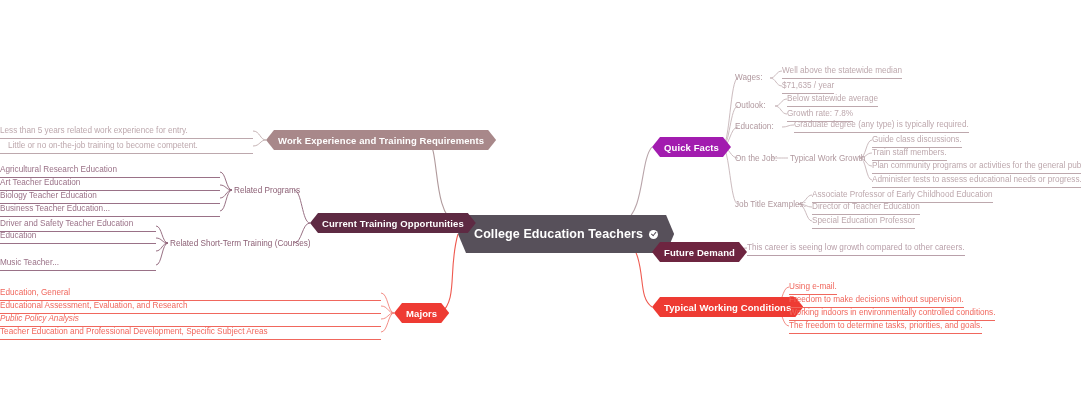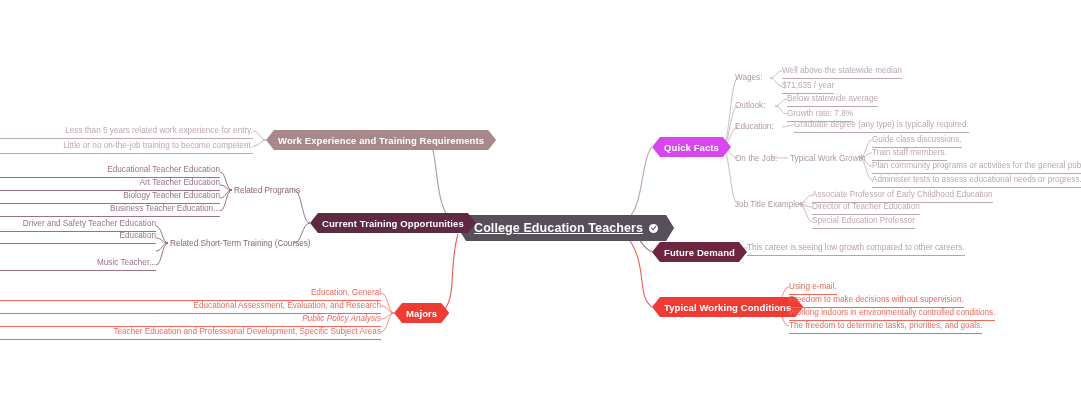--- a/index.html
+++ b/index.html
@@ -36,23 +36,22 @@
     box-sizing: border-box;
     color: #ffffff;
     font-weight: bold;
     white-space: nowrap;
     letter-spacing: 0.1px;
     -webkit-clip-path: polygon(8px 0, calc(100% - 8px) 0, 100% 50%, calc(100% - 8px) 100%, 8px 100%, 0 50%);
     clip-path: polygon(8px 0, calc(100% - 8px) 0, 100% 50%, calc(100% - 8px) 100%, 8px 100%, 0 50%);
   }
   .node-central {
     font-size: 12.5px;
-    height: 26px;
+    height: 38px;
     padding: 0 16px;
-    text-decoration: underline;
   }
   .node-branch {
     font-size: 9.5px;
     height: 20px;
     padding: 0 12px;
   }
   .badge {
     display: inline-block;
     width: 9px;
     height: 9px;
@@ -79,21 +78,21 @@
     position: absolute;
     font-size: 8.2px;
     line-height: 11px;
     white-space: nowrap;
     padding-bottom: 1.5px;
     box-sizing: border-box;
   }
   .leaf.u {
     border-bottom: 1px solid currentColor;
   }
-  .leaf.r  { text-align: right; }
+  .leaf.r  { }
   .leaf.l  { text-align: right; }
   .plain {
     position: absolute;
     font-size: 8.2px;
     line-height: 11px;
     white-space: nowrap;
   }
 </style>
 </head>
 <body>
@@ -166,21 +165,21 @@
     <path d="M 394 313 C 388 313 388 306 381 306" fill="none" stroke="#f08179" stroke-width="0.9"></path>
     <path d="M 394 313 C 388 313 388 319 381 319" fill="none" stroke="#f08179" stroke-width="0.9"></path>
     <path d="M 394 313 C 388 313 388 332 381 332" fill="none" stroke="#f08179" stroke-width="0.9"></path>
   </svg>
 
   <div class="node node-central" style="left:458px; top:215px; background:#57505a;">
     <span>College Education Teachers</span>
     <span class="badge"></span>
   </div>
 
-  <div class="node node-branch" style="left:652px; top:137px; background:#d946ef;">
+  <div class="node node-branch" style="left:652px; top:137px; background:#a21caf;">
     <span>Quick Facts</span>
   </div>
 
   <div class="plain" style="left:735px; top:72px; color:#b0989e;">Wages:</div>
   <div class="leaf u l" style="left:782px; top:65px; color:#bda8ad;">Well above the statewide median</div>
   <div class="leaf u l" style="left:782px; top:80px; color:#bda8ad;">$71,635 / year</div>
 
   <div class="plain" style="left:735px; top:100px; color:#b0989e;">Outlook:</div>
   <div class="leaf u l" style="left:787px; top:93px; color:#bda8ad;">Below statewide average</div>
   <div class="leaf u l" style="left:787px; top:108px; color:#bda8ad;">Growth rate:  7.8%</div>
@@ -210,28 +209,28 @@
   </div>
   <div class="leaf u l" style="left:789px; top:281px; color:#f0675d;">Using e-mail.</div>
   <div class="leaf u l" style="left:789px; top:294px; color:#f0675d;">Freedom to make decisions without supervision.</div>
   <div class="leaf u l" style="left:789px; top:307px; color:#f0675d;">Working indoors in environmentally controlled conditions.</div>
   <div class="leaf u l" style="left:789px; top:320px; color:#f0675d;">The freedom to determine tasks, priorities, and goals.</div>
 
   <div class="node node-branch" style="left:266px; top:130px; background:#a8888a;">
     <span>Work Experience and Training Requirements</span>
   </div>
   <div class="leaf u r" style="left:0px; width:253px; top:125px; color:#bda8ad;">Less than 5 years related work experience for entry.</div>
-  <div class="leaf u r" style="left:0px; width:253px; top:140px; color:#bda8ad;">Little or no on-the-job training to become competent.</div>
+  <div class="leaf u r" style="left:0px; width:253px; top:140px; color:#bda8ad;padding-left:8px;">Little or no on-the-job training to become competent.</div>
 
   <div class="node node-branch" style="left:310px; top:213px; background:#5e2a43;">
     <span>Current Training Opportunities</span>
   </div>
 
   <div class="plain" style="left:234px; top:185px; color:#8d6176;">Related Programs</div>
-  <div class="leaf u r" style="left:0px; width:220px; top:164px; color:#9a7187;">Educational Teacher Education</div>
+  <div class="leaf u r" style="left:0px; width:220px; top:164px; color:#9a7187;">Agricultural Research Education</div>
   <div class="leaf u r" style="left:0px; width:220px; top:177px; color:#9a7187;">Art Teacher Education</div>
   <div class="leaf u r" style="left:0px; width:220px; top:190px; color:#9a7187;">Biology Teacher Education</div>
   <div class="leaf u r" style="left:0px; width:220px; top:203px; color:#9a7187;">Business Teacher Education...</div>
 
   <div class="plain" style="left:170px; top:238px; color:#8d6176;">Related Short-Term Training (Courses)</div>
   <div class="leaf u r" style="left:0px; width:156px; top:218px; color:#9a7187;">Driver and Safety Teacher Education</div>
   <div class="leaf u r" style="left:0px; width:156px; top:230px; color:#9a7187;">Education</div>
   <div class="leaf u r" style="left:0px; width:156px; top:257px; color:#9a7187;">Music Teacher...</div>
 
   <div class="node node-branch" style="left:394px; top:303px; background:#ee3b33;">

